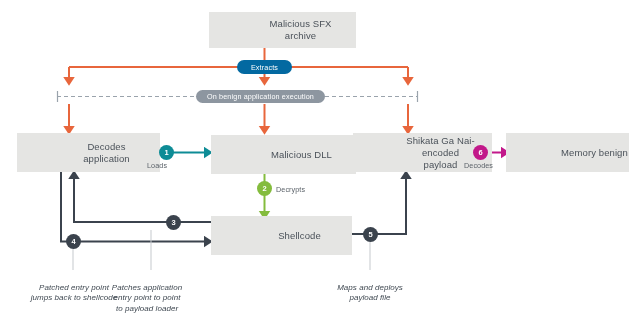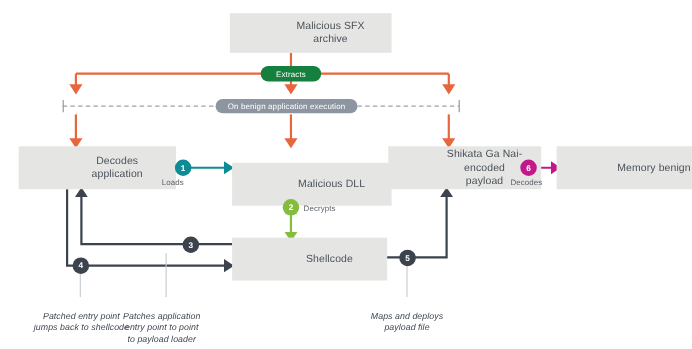--- a/index.html
+++ b/index.html
@@ -16,21 +16,21 @@
     justify-content:center;text-align:center;color:#4a5159;
     font-size:9.5px;line-height:12px;letter-spacing:.1px;padding-left:36px;
   }
   .node span{display:block;padding:0 4px;}
 
   .pill{
     position:absolute;border-radius:9px;display:flex;align-items:center;
     justify-content:center;color:#ffffff;font-size:7.2px;letter-spacing:.15px;
     white-space:nowrap;
   }
-  .pill-orange{background:#15803d;}
+  .pill-orange{background:#0369a1;}
   .pill-gray{background:#8d96a0;}
 
   .badge{
     position:absolute;border-radius:50%;display:flex;align-items:center;
     justify-content:center;color:#ffffff;font-size:7.5px;font-weight:bold;
     width:15px;height:15px;line-height:1;
   }
   .b-teal{background:#0e8c96;}
   .b-green{background:#84bc3d;}
   .b-dark{background:#3b434d;}
@@ -125,21 +125,21 @@
   <div class="node" style="left:209px;top:12px;width:111px;height:36px;">
     <span style="white-space:pre-line;">Malicious SFX
 archive</span>
   </div>
 
   <div class="node" style="left:17px;top:133px;width:107px;height:39px;">
     <span style="white-space:pre-line;">Decodes
 application</span>
   </div>
 
-  <div class="node" style="left:211px;top:148px;width:109px;height:39px;">
+  <div class="node" style="left:211px;top:135px;width:109px;height:39px;">
     <span style="white-space:pre-line;">Malicious DLL</span>
   </div>
 
   <div class="node" style="left:353px;top:133px;width:103px;height:39px;">
     <span style="white-space:pre-line;">Shikata Ga Nai-encoded
 payload</span>
   </div>
 
   <div class="node" style="left:506px;top:133px;width:105px;height:39px;">
     <span style="white-space:pre-line;">Memory benign</span>

